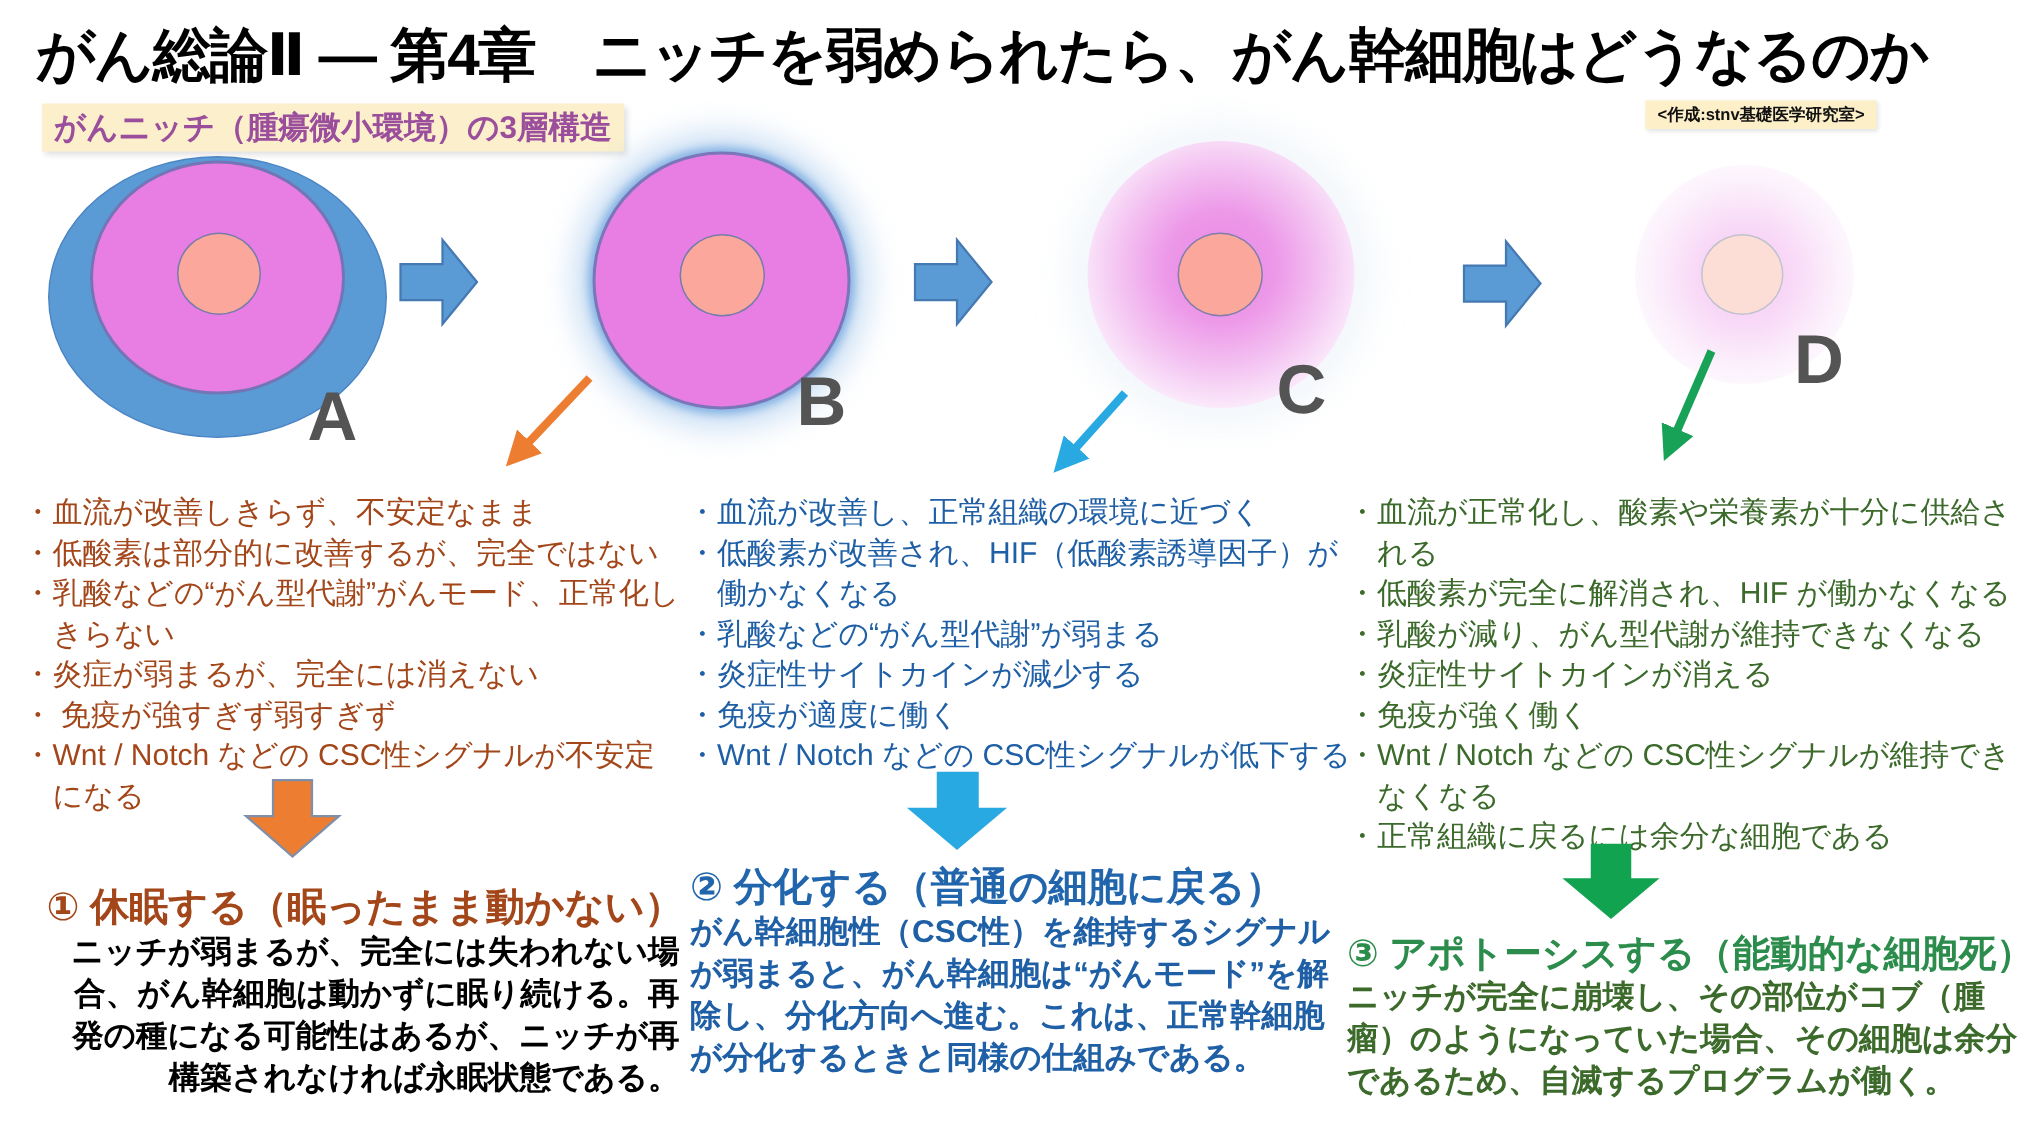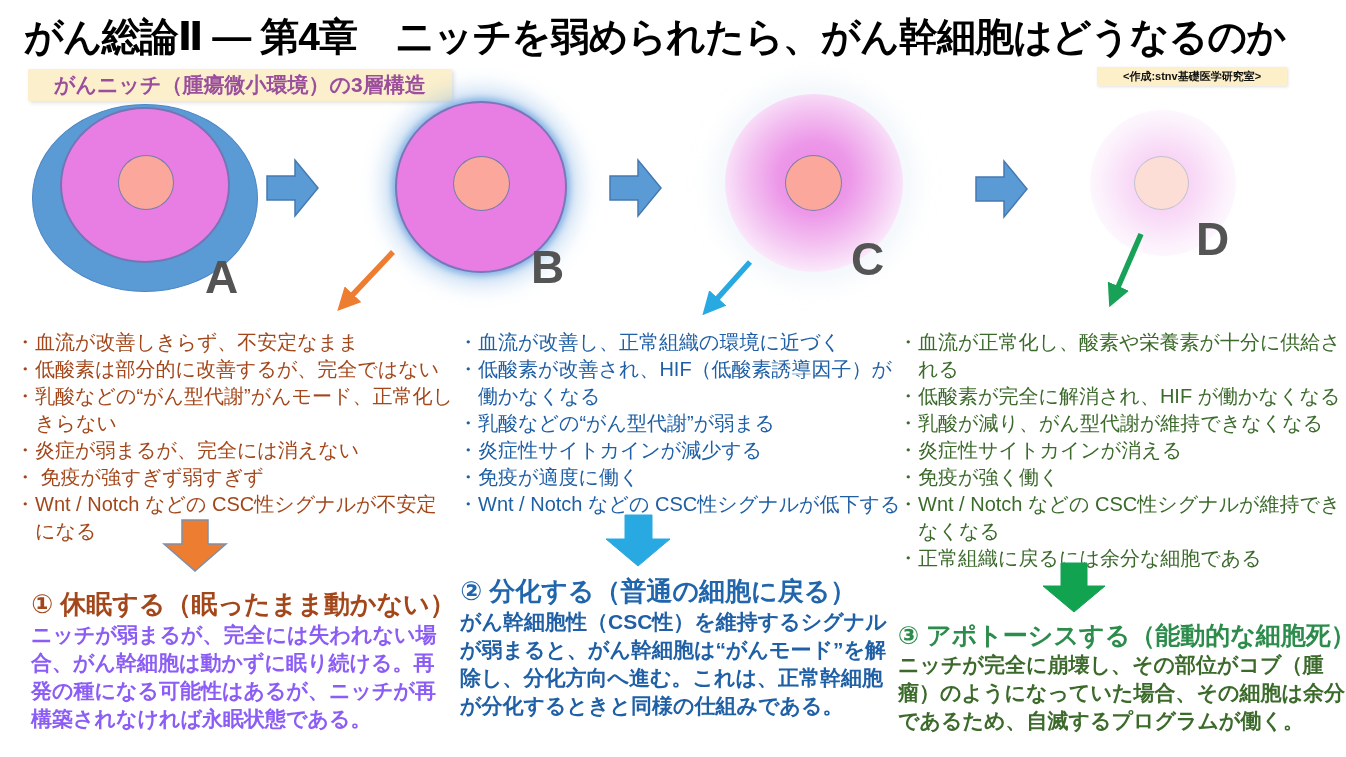--- a/index.html
+++ b/index.html
@@ -2,21 +2,21 @@
 <html><head>
 <meta charset="utf-8">
 <style>
   * { margin:0; padding:0; box-sizing:border-box; }
   body { background:#ffffff; font-family:"Liberation Sans","DejaVu Sans",sans-serif; }
   #slide { position:relative; width:1346px; height:757px; background:#ffffff; overflow:hidden; }
 
   .title { position:absolute; left:24px; top:10px; font-size:39px; font-weight:800;
            color:#000; white-space:nowrap; letter-spacing:-1px; }
 
-  .badge { position:absolute; font-weight:700; padding:2px 26px; }
+  .badge { position:absolute; font-weight:700; padding:2px 8px; }
   .subtitle-badge { left:28px; top:69px; background:#FCF0CC; color:#9B4E9B;
                     font-size:21px; box-shadow:2px 2px 4px rgba(0,0,0,0.12); }
   .credit-badge { left:1097px; top:67px; background:#FDEFC8; color:#111;
                   font-size:11px; box-shadow:1px 1px 3px rgba(0,0,0,0.12); }
 
   .circle { position:absolute; border-radius:50%; }
   
   .a-outer { left:32px; top:104px; width:226px; height:188px; background:#5B9BD5; border:1px solid #4C85C4; }
   .a-mid   { left:60px; top:107px; width:170px; height:156px; background:#E87EE3; border:2px solid rgba(95,115,175,0.85); }
   .a-core  { left:118px; top:155px; width:56px; height:55px; background:#FBA79B; border:1.5px solid rgba(95,115,175,0.85); }
@@ -54,21 +54,21 @@
   .bullets-1 { left:15px;  top:329px; width:441px; }
   .bullets-2 { left:458px; top:329px; width:446px; }
   .bullets-3 { left:898px; top:329px; width:449px; }
 
   .concl-heading { position:absolute; font-weight:800; white-space:nowrap; }
   .heading-1 { left:31px;  top:587px; font-size:26px; color:#A3471B; }
   .heading-2 { left:460px; top:574px; font-size:26px; color:#2166AC; }
   .heading-3 { left:898px; top:619px; font-size:25px; color:#2B8C4B; }
 
   .concl-body { position:absolute; font-weight:700; font-size:21px; line-height:28px; }
-  .body-1 { left:31px;  top:621px; width:422px; color:#8b5cf6; }
+  .body-1 { left:31px;  top:621px; width:422px; color:#000000;text-align:right; }
   .body-2 { left:460px; top:608px; width:443px; color:#1F5FA5; }
   .body-3 { left:898px; top:651px; width:449px; color:#3B6A2B; }
 </style>
 </head>
 <body>
 
 <div id="slide">
 
   <div class="title">がん総論Ⅱ — 第4章　ニッチを弱められたら、がん幹細胞はどうなるのか</div>
   <div class="badge subtitle-badge">がんニッチ（腫瘍微小環境）の3層構造</div>

